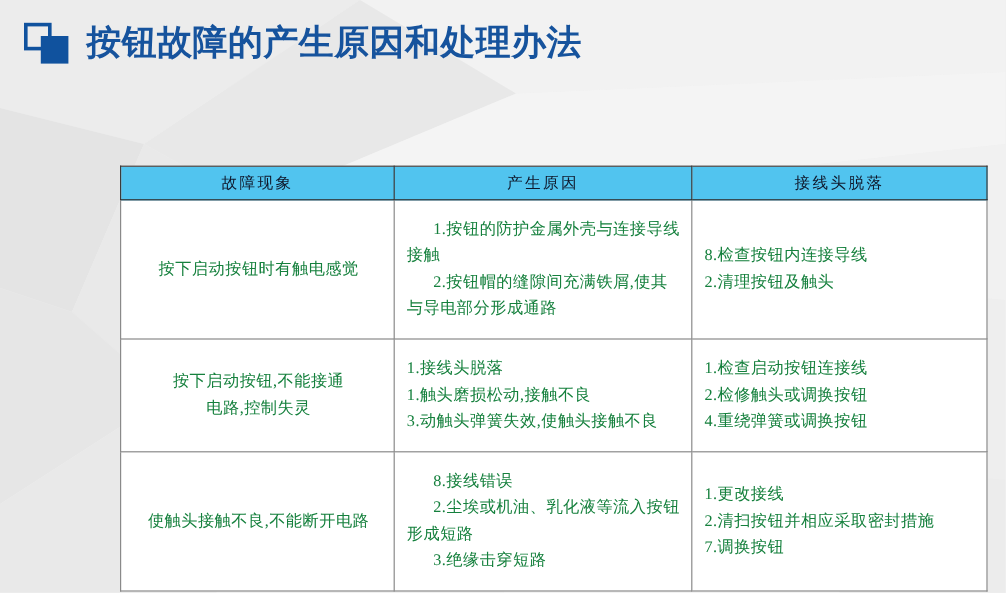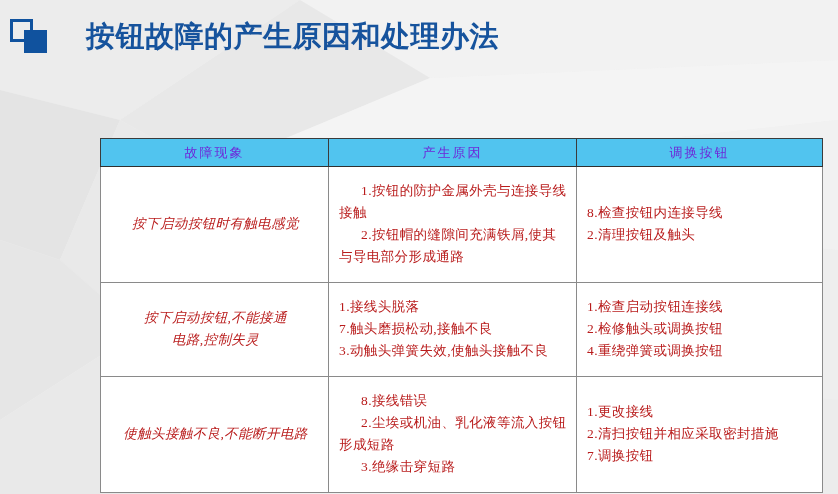--- a/index.html
+++ b/index.html
@@ -31,23 +31,22 @@
   
   .title-bar {
     position: absolute;
     left: 0;
     top: 0;
     width: 838px;
     height: 72px;
     z-index: 3;
     display: flex;
     align-items: center;
-    padding-left: 10px;
+    padding-left: 20px;
     box-sizing: border-box;
-    gap: 24px;
   }
   .title-icon {
     position: relative;
     width: 42px;
     height: 40px;
     flex: 0 0 auto;
     margin-right: 10px;
     margin-top: 2px;
   }
   .title-icon .sq-outline {
@@ -91,52 +90,51 @@
     width: 722px;
     table-layout: fixed;
     background: #ffffff;
   }
   table.fault-table col.c1 { width: 228px; }
   table.fault-table col.c2 { width: 248px; }
   table.fault-table col.c3 { width: 246px; }
 
   table.fault-table thead th {
     background: #51c4ef;
-    color: #6d28d9;
+    color: #0f172a;
     font-family: "Liberation Sans", "DejaVu Sans", sans-serif;
     font-size: 13px;
     font-weight: normal;
     letter-spacing: 2px;
     height: 27px;
     padding: 0;
     text-align: center;
     vertical-align: middle;
     border: 1px solid #3b3b3b;
     border-bottom: 1px solid #2f2f2f;
   }
 
   table.fault-table tbody td {
     border-left: 1px solid #8a8a8a;
     border-right: 1px solid #8a8a8a;
     border-top: 0;
     border-bottom: 1px solid #8a8a8a;
     padding: 9px 8px 10px 10px;
     vertical-align: middle;
-    color: #b91c1c;
+    color: #15803d;
     font-size: 13.5px;
     line-height: 1.62;
     letter-spacing: 0.4px;
   }
   table.fault-table tbody tr:last-child td {
     border-bottom: 1px solid #8a8a8a;
   }
 
   td.col-symptom {
     text-align: center;
-    font-style: italic;
   }
   td.col-cause,
   td.col-remedy {
     text-align: left;
   }
   .cause-para {
     margin: 0;
     text-indent: 22px;
   }
   .cause-item {
@@ -192,21 +190,21 @@
   <table class="fault-table">
     <colgroup>
       <col class="c1">
         <col class="c2">
         <col class="c3">
     </colgroup>
     <thead>
       <tr>
         <th>故障现象</th>
         <th>产生原因</th>
-        <th>调换按钮</th>
+        <th>接线头脱落</th>
       </tr>
     </thead>
     <tbody>
 
       <tr class="row-1">
         <td class="col-symptom">
           <p class="symptom-line">按下启动按钮时有触电感觉</p>
         </td>
         <td class="col-cause">
           <p class="cause-para">1.按钮的防护金属外壳与连接导线接触</p>
@@ -218,21 +216,21 @@
         </td>
       </tr>
 
       <tr class="row-2">
         <td class="col-symptom">
           <p class="symptom-line">按下启动按钮,不能接通</p>
           <p class="symptom-line">电路,控制失灵</p>
         </td>
         <td class="col-cause">
           <p class="cause-item">1.接线头脱落</p>
-          <p class="cause-item">7.触头磨损松动,接触不良</p>
+          <p class="cause-item">1.触头磨损松动,接触不良</p>
           <p class="cause-item">3.动触头弹簧失效,使触头接触不良</p>
         </td>
         <td class="col-remedy">
           <p class="remedy-item">1.检查启动按钮连接线</p>
           <p class="remedy-item">2.检修触头或调换按钮</p>
           <p class="remedy-item">4.重绕弹簧或调换按钮</p>
         </td>
       </tr>
 
       <tr class="row-3">

